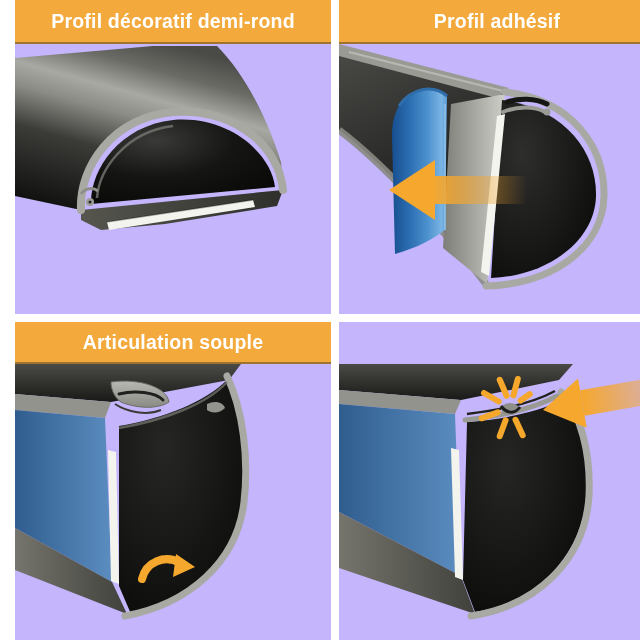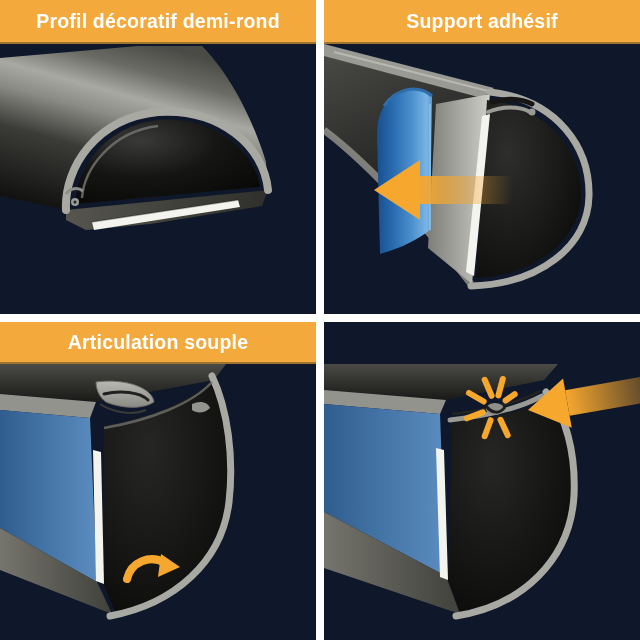--- a/index.html
+++ b/index.html
@@ -1,18 +1,18 @@
 <!DOCTYPE html>
 <html><head>
 <meta charset="utf-8">
 <style>
   html,body{margin:0;padding:0;}
   body{font-family:"Liberation Sans", sans-serif;background:#e8e8e8;}
   .stage{position:relative;width:640px;height:640px;background:#ffffff;overflow:hidden;}
-  .cell{position:absolute;background:#0f172a;overflow:hidden;}
+  .cell{position:absolute;background:#c4b5fd;overflow:hidden;margin-left:15px;}
   .cell.q1{left:0;   top:0;   width:316px;height:314px;}
   .cell.q2{left:324px;top:0;   width:316px;height:314px;}
   .cell.q3{left:0;   top:322px;width:316px;height:318px;}
   .cell.q4{left:324px;top:322px;width:316px;height:318px;}
   .banner{
     position:absolute;left:0;top:0;right:0;
     background:#F3A93B;
     border-bottom:2px solid rgba(58,50,34,0.45);
     display:flex;align-items:center;justify-content:center;
     box-sizing:border-box;
@@ -73,21 +73,21 @@
 
         <path d="M66,150 C70,144 78,143 83,147" stroke="#8e8e89" stroke-width="3" fill="none"></path>
         <circle cx="75" cy="158" r="4" fill="#9c9c97"></circle>
         <circle cx="75" cy="158" r="1.5" fill="#23231f"></circle>
       </svg>
     </div>
   </div>
 
   <div class="cell q2 row1">
     <div class="banner">
-      <span>Support adhésif</span>
+      <span>Profil adhésif</span>
     </div>
     <div class="art">
       <svg viewBox="0 0 316 270" preserveAspectRatio="none">
         <defs>
           <linearGradient id="q2t" x1="0" y1="0" x2="0.3" y2="1">
             <stop offset="0" stop-color="#4a4a47"></stop>
             <stop offset="0.5" stop-color="#2c2c2a"></stop>
             <stop offset="1" stop-color="#141413"></stop>
           </linearGradient>
           <linearGradient id="q2face" x1="0" y1="0" x2="1" y2="0">

